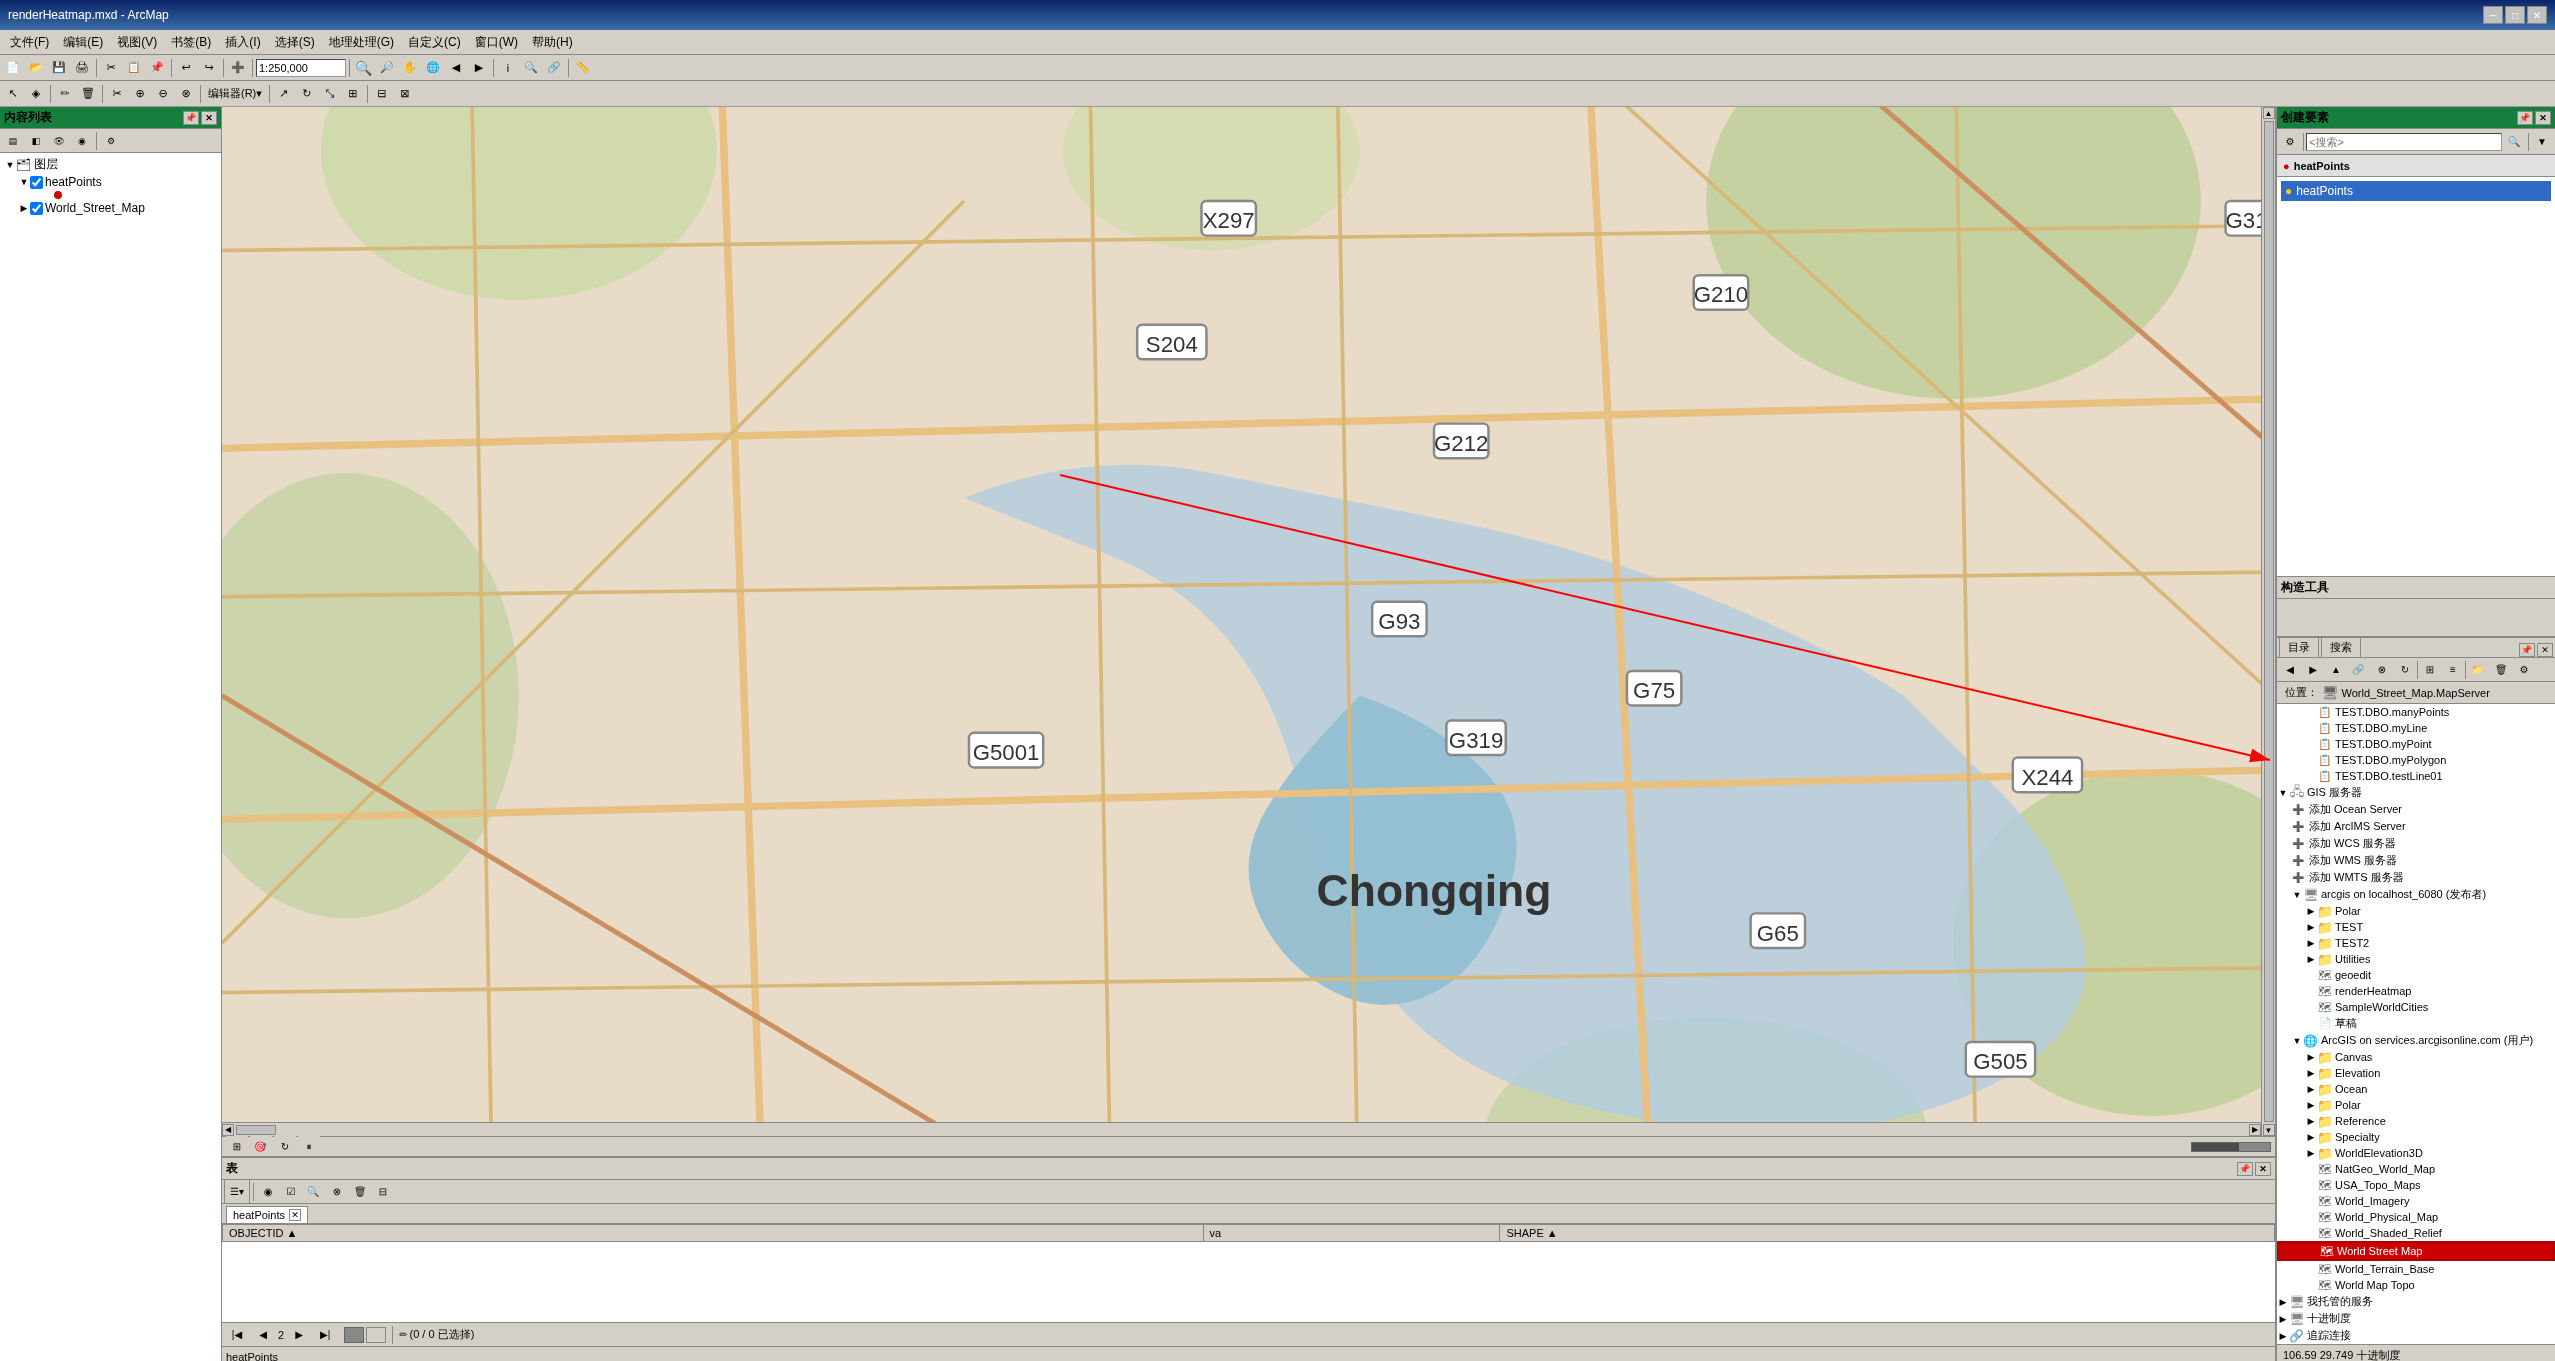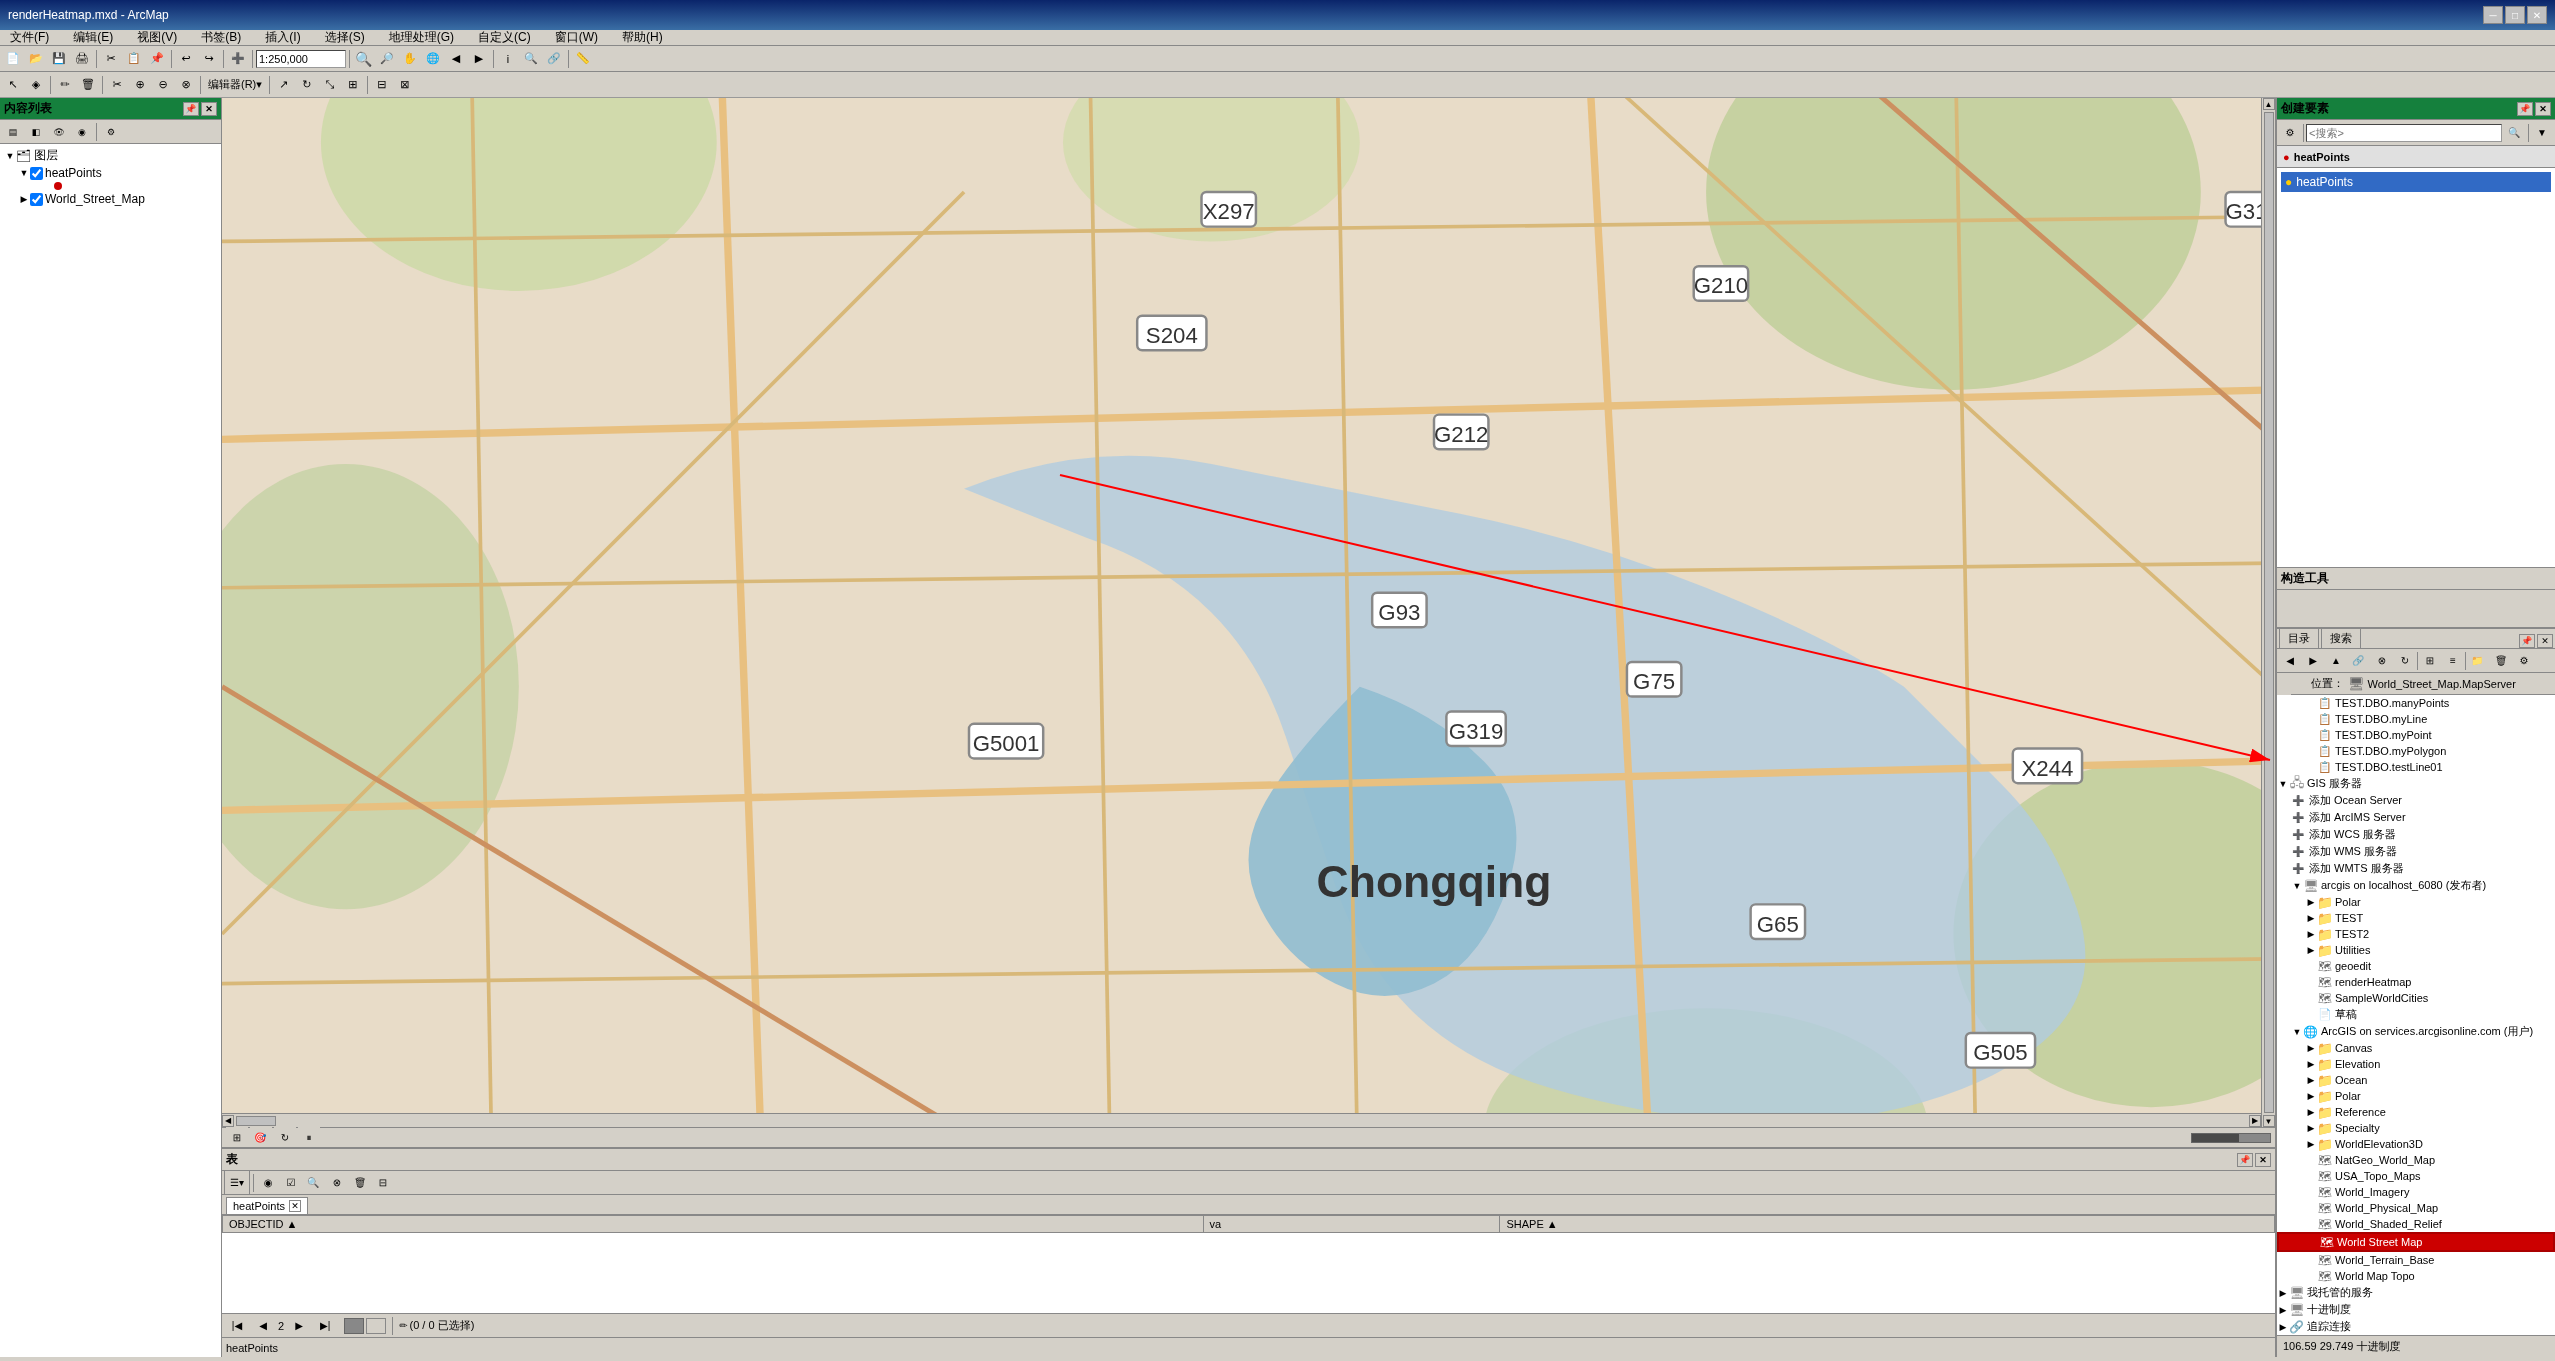--- a/index.html
+++ b/index.html
@@ -27,27 +27,27 @@
       border: 1px solid #888;
       font-size: 10px;
       display: flex;
       align-items: center;
       justify-content: center;
       cursor: pointer;
     }
     
     
     .menu-bar {
-      height: 16px;
+      height: 25px;
       background: #d4d0c8;
       border-bottom: 1px solid #888;
       display: flex;
       align-items: center;
       padding: 0 4px;
-      gap: 12px;
+      gap: 2px;
     }
     .menu-item {
       padding: 2px 6px;
       font-size: 12px;
       cursor: pointer;
     }
     
     
     .toolbar {
       height: 26px;
@@ -309,23 +309,22 @@
     
     .folder-icon { color: #e8a000; font-size: 13px; }
     
     
     .location-bar {
       height: 22px;
       background: #d4d0c8;
       border-bottom: 1px solid #888;
       display: flex;
       align-items: center;
-      padding: 0 20px;
+      padding: 0 8px;
       font-size: 11px;
-      margin-left: 14px;
     }
     
     
     .construct-panel {
       height: 60px;
       background: #d4d0c8;
       border-top: 1px solid #888;
       display: flex;
       flex-direction: column;
     }

